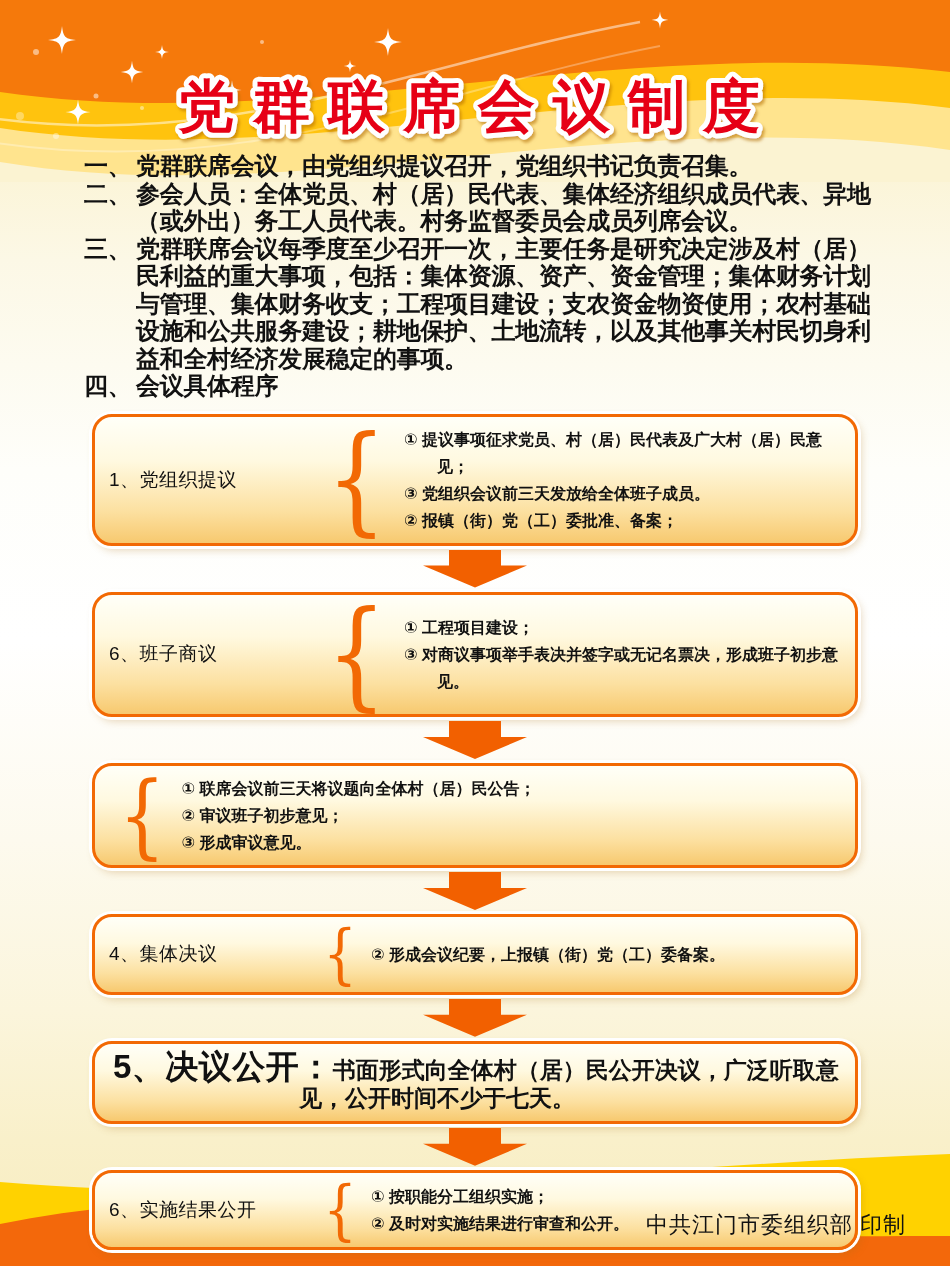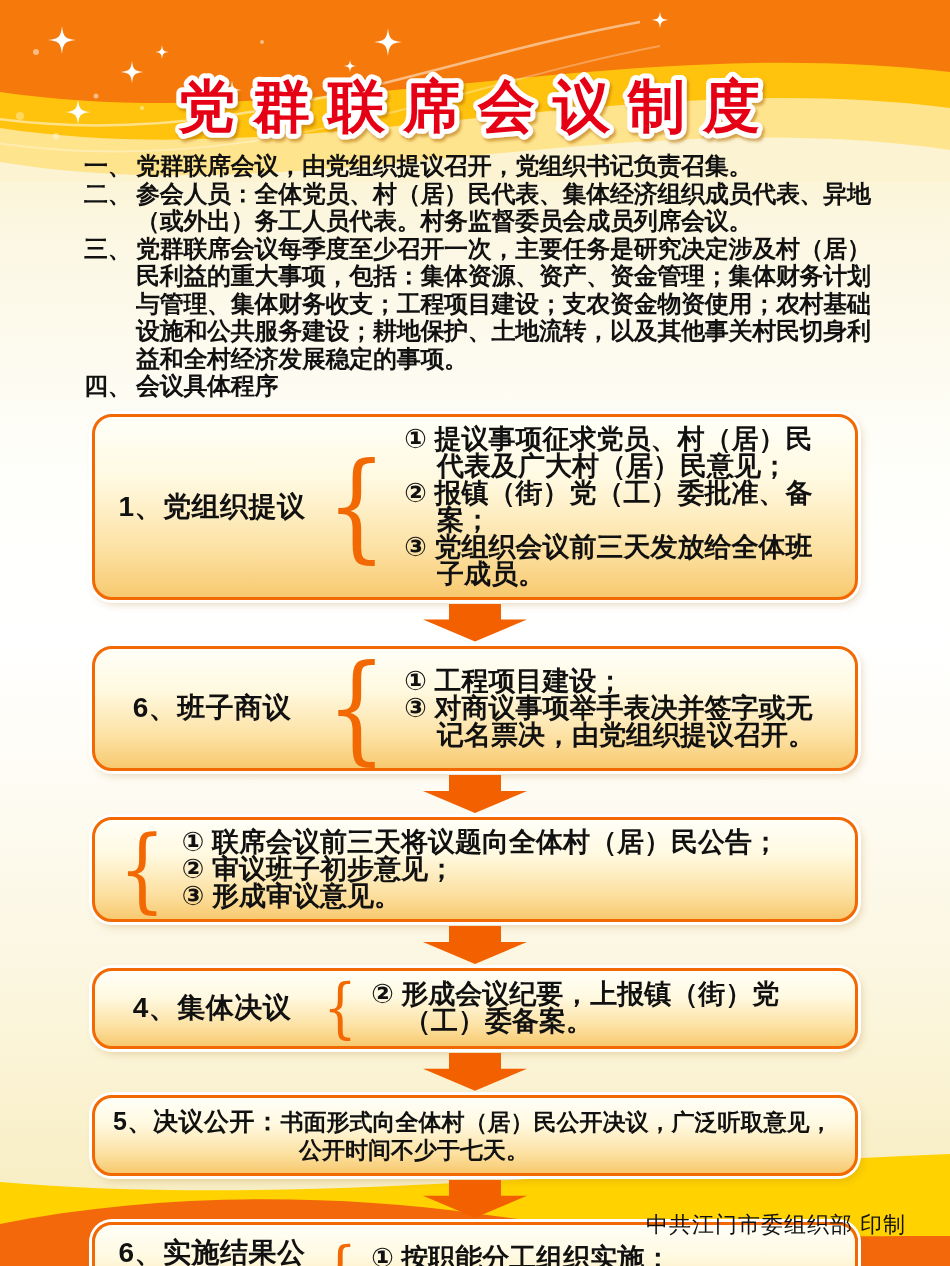--- a/index.html
+++ b/index.html
@@ -37,30 +37,30 @@
   .steps{margin:14px 92px 0 92px;}
   .step{
     box-sizing:border-box;
     border:3px solid var(--box-border);
     border-radius:20px;
     background:linear-gradient(180deg,#fffff8 0%,#fff9e0 35%,#fce0a0 75%,var(--box-grad-bottom) 100%);
     box-shadow:0 0 0 3px #ffffff,3px 4px 8px rgba(170,110,20,.30);
     display:flex;align-items:center;
     padding:9px 16px 9px 14px;
   }
-  .step-label{flex:0 0 206px;text-align:center;font-size:28px;font-weight:700;letter-spacing:0.5px;}
+  .step-label{flex:0 0 206px;text-align:left;font-size:19px;font-weight:400;letter-spacing:0.5px;}
   .brace{flex:0 0 auto;color:var(--box-border);font-family:"DejaVu Serif",serif;
     font-weight:400;line-height:0.86;margin:0 10px 0 4px;transform:scaleX(.8);}
   .brace-4{font-size:118px;}
   .brace-3{font-size:92px;}
   .brace-2{font-size:66px;}
-  .step-items{flex:1;font-size:27px;font-weight:700;line-height:27px;}
+  .step-items{flex:1;font-size:16px;font-weight:700;line-height:27px;}
   .step-item{text-indent:-33px;padding-left:33px;}
   .step-inline{font-size:23px;font-weight:700;line-height:28px;padding-left:206px;text-indent:-186px;margin-left:-16px;}
-  .step-inline .inline-label{font-size:25px;letter-spacing:0.5px;}
+  .step-inline .inline-label{font-size:33px;letter-spacing:0.5px;}
   .flow-arrow{
     width:104px;height:38px;margin:4px auto;background:var(--arrow-orange);
     clip-path:polygon(25% 0,75% 0,75% 42%,100% 42%,50% 100%,0 42%,25% 42%);
     filter:drop-shadow(0 0 1.5px #ffffff);
   }
   .footer{
     position:absolute;z-index:5;right:44px;bottom:26px;
     font-size:22px;font-weight:400;color:#111;letter-spacing:1px;
   }
 </style>
@@ -129,32 +129,32 @@
       </div>
     </div>
 
     <div class="steps">
 
       <div class="step">
         <div class="step-label">1、党组织提议</div>
         <div class="brace brace-4">{</div>
         <div class="step-items">
           <div class="step-item">① 提议事项征求党员、村（居）民代表及广大村（居）民意见；</div>
+          <div class="step-item">③ 党组织会议前三天发放给全体班子成员。</div>
           <div class="step-item">② 报镇（街）党（工）委批准、备案；</div>
-          <div class="step-item">③ 党组织会议前三天发放给全体班子成员。</div>
         </div>
       </div>
       <div class="flow-arrow"></div>
 
       <div class="step">
         <div class="step-label">6、班子商议</div>
         <div class="brace brace-4">{</div>
         <div class="step-items">
           <div class="step-item">① 工程项目建设；</div>
-          <div class="step-item">③ 对商议事项举手表决并签字或无记名票决，由党组织提议召开。</div>
+          <div class="step-item">③ 对商议事项举手表决并签字或无记名票决，形成班子初步意见。</div>
         </div>
       </div>
       <div class="flow-arrow"></div>
 
       <div class="step">
         <div class="brace brace-3">{</div>
         <div class="step-items">
           <div class="step-item">① 联席会议前三天将议题向全体村（居）民公告；</div>
           <div class="step-item">② 审议班子初步意见；</div>
           <div class="step-item">③ 形成审议意见。</div>

